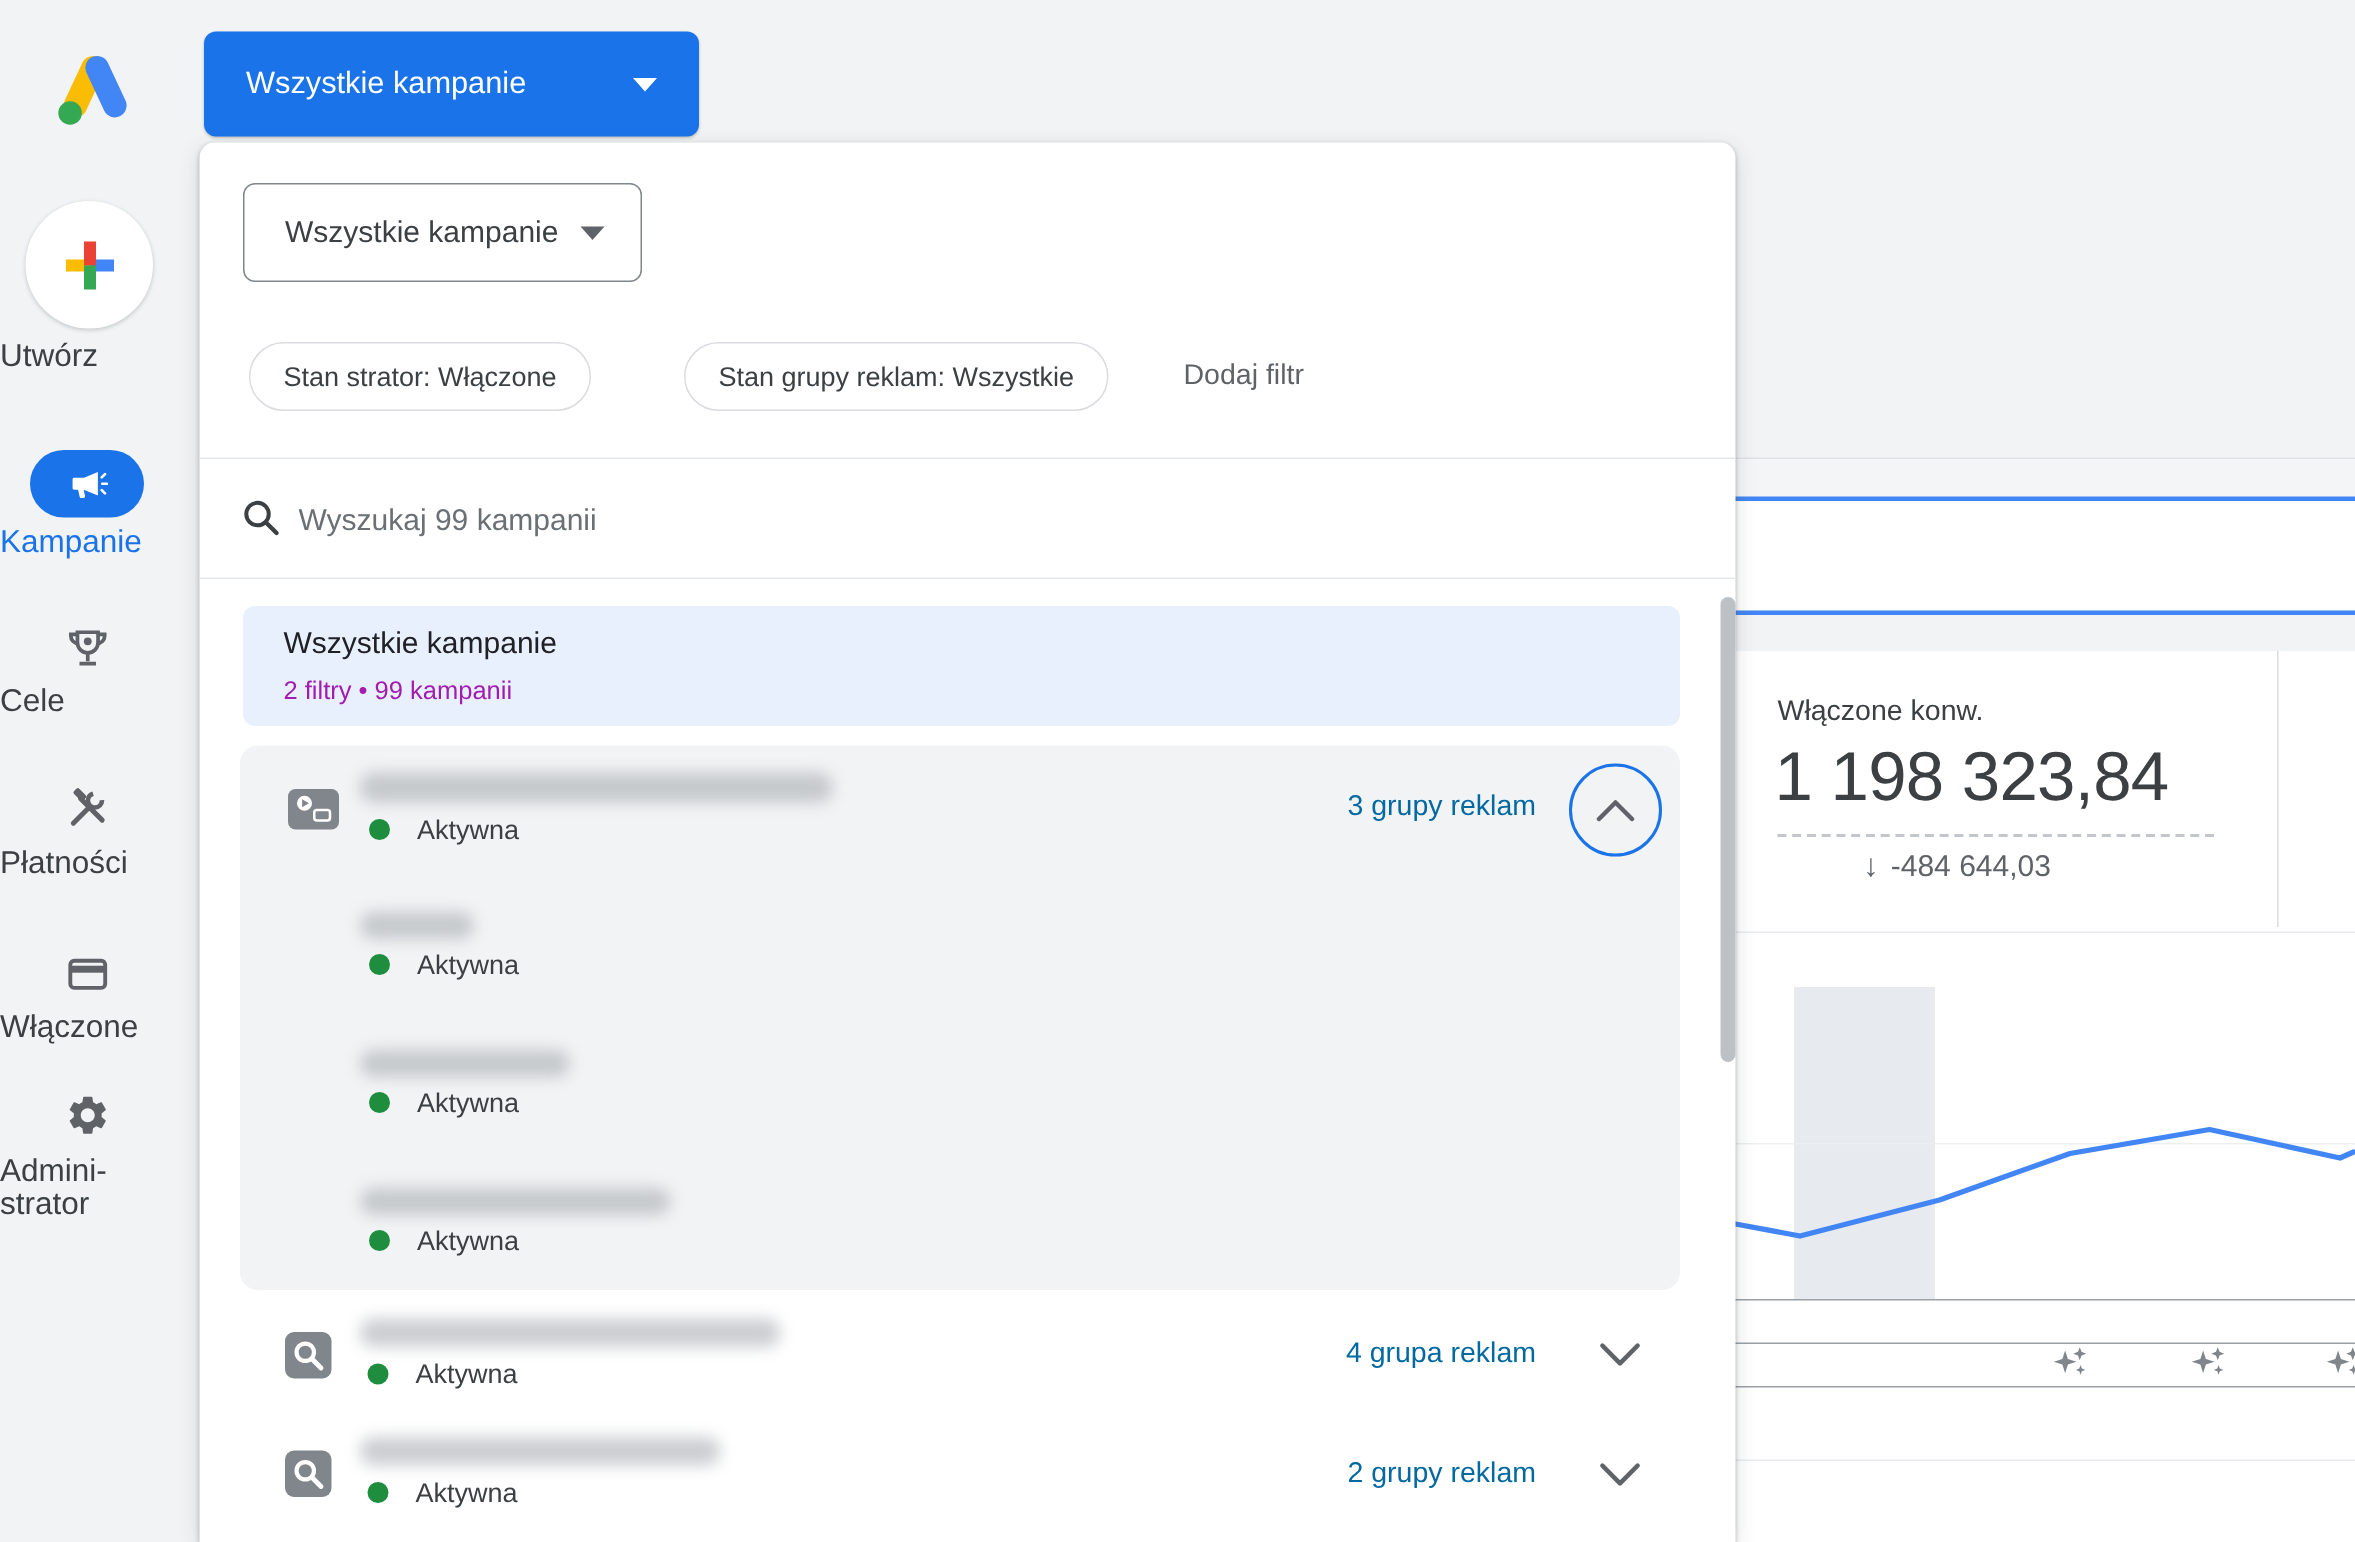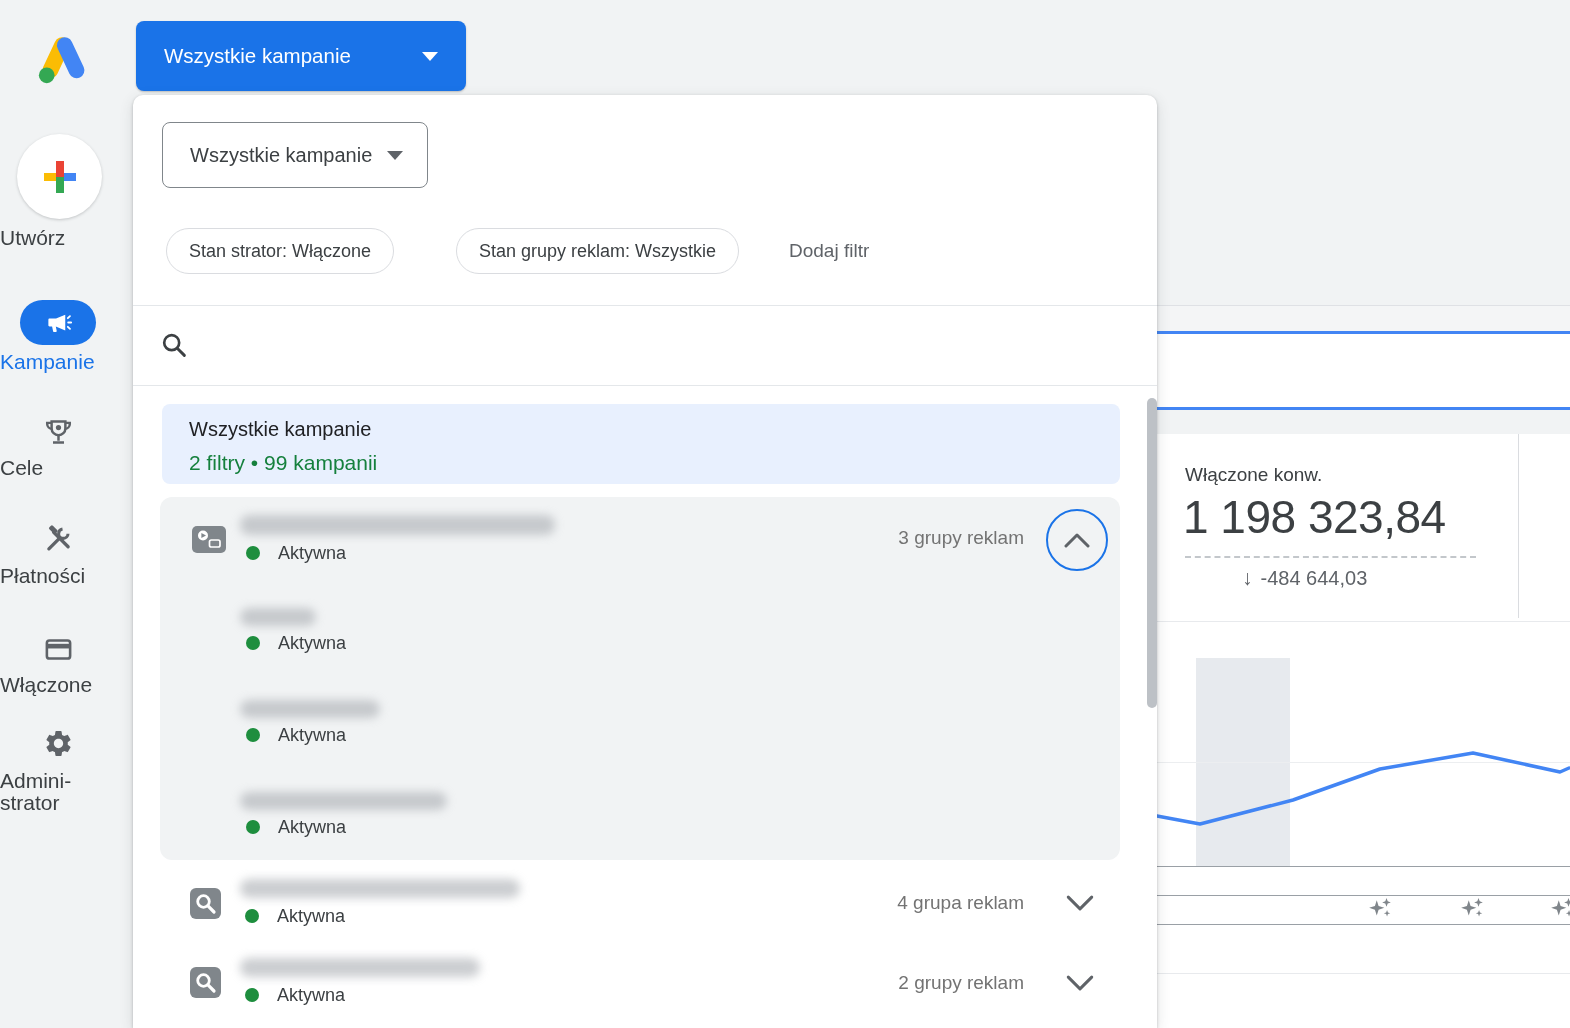--- a/index.html
+++ b/index.html
@@ -59,29 +59,29 @@
           line-height:44px; padding:0 22px; font-size:18px; font-weight:500; color:#3c4043; cursor:pointer; }
   .add-filter { left:656px; top:133px; line-height:46px; font-size:19px; color:#5f6368; cursor:pointer; }
   .pdivider { left:0; width:1024px; height:1px; background:#e4e7ea; }
 
   .search-input { left:66px; top:234px; width:720px; height:36px; border:none; outline:none; font-size:20px; color:#3c4043;
                   font-family:"Liberation Sans","DejaVu Sans",sans-serif; background:transparent; }
   .search-input::placeholder { color:#6b7075; opacity:1; }
 
   .all-camps { left:29px; top:309px; width:958px; height:80px; background:#e8f0fe; border-radius:8px; cursor:pointer; }
   .all-camps .t { position:absolute; left:27px; top:14px; font-size:20px; font-weight:500; color:#202124; }
-  .all-camps .s { position:absolute; left:27px; top:47px; font-size:21px; color:#15803d; }
+  .all-camps .s { position:absolute; left:27px; top:47px; font-size:17px; color:#a21caf; }
 
   .exp-card { left:27px; top:402px; width:960px; height:363px; background:#f1f3f4; border-radius:12px; }
 
   .ctype-icon { background:#80868b; display:flex; align-items:center; justify-content:center; }
   .blur-bar { background:#a9adb2; opacity:.6; border-radius:9px; filter:blur(5px); }
   .status-dot { width:14px; height:14px; border-radius:50%; background:#1e8e3e; }
   .status-lbl { font-size:18px; color:#3c4043; line-height:22px; }
-  .groups-lbl { font-size:19px; color:#737373; line-height:22px; text-align:right; }
+  .groups-lbl { font-size:19px; color:#0369a1; line-height:22px; text-align:right; }
 
   .collapse-circle { left:886px; top:12px; width:62px; height:62px; border:2.5px solid #1a73e8; border-radius:50%;
                      display:flex; align-items:center; justify-content:center; cursor:pointer; }
   .chev-btn { cursor:pointer; }
 
   .scrollbar { left:1014px; top:303px; width:10px; height:310px; background:#bdc1c6; border-radius:5px; cursor:pointer; }
 </style>
 </head>
 <body>
 
@@ -198,20 +198,21 @@
   <div class="abs chip" style="left:33px">Stan strator: Włączone</div>
   <div class="abs chip" style="left:323px">Stan grupy reklam: Wszystkie</div>
   <div class="abs add-filter">Dodaj filtr</div>
 
   <div class="abs pdivider" style="top:210px"></div>
 
   <svg class="abs" style="left:26px; top:235px" width="29" height="29" viewBox="0 0 24 24">
     <circle cx="10.5" cy="10.5" r="6.2" fill="none" stroke="#3c4043" stroke-width="2.2"></circle>
     <path stroke="#3c4043" stroke-width="2.4" stroke-linecap="round" d="M15.3 15.3L21 21"></path>
   </svg>
+  <input class="abs search-input" type="text" placeholder="Wyszukaj 99 kampanii" style="">
 
   <div class="abs pdivider" style="top:290px"></div>
 
   <div class="abs all-camps">
     <div class="t">Wszystkie kampanie</div>
     <div class="s">2 filtry • 99 kampanii</div>
   </div>
 
   <div class="abs exp-card">
     <div class="abs ctype-icon" style="left:32px; top:29px; width:34px; height:27px; border-radius:5px">

